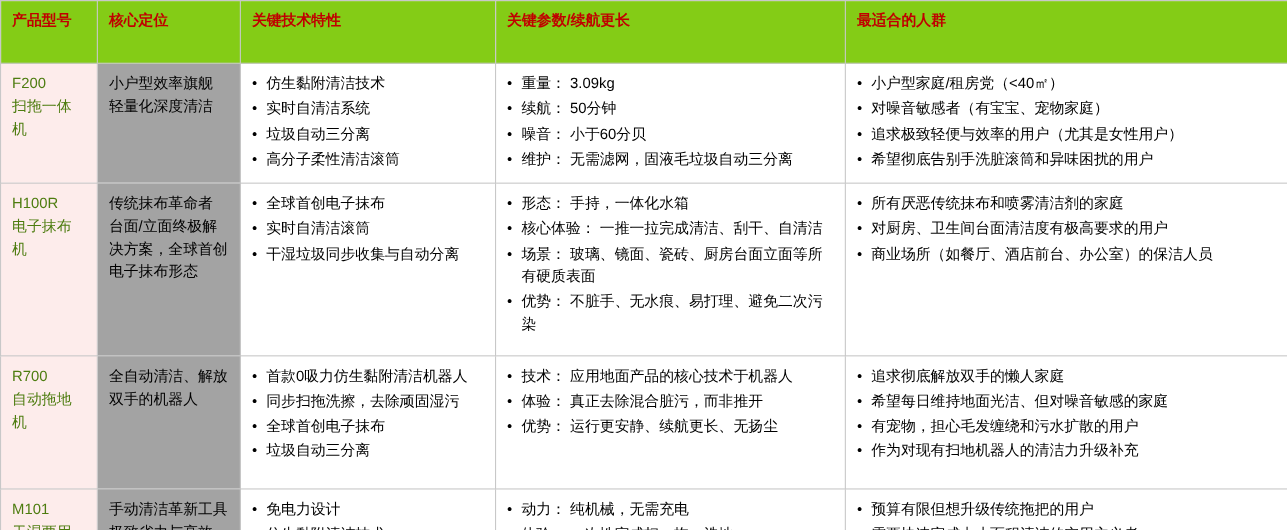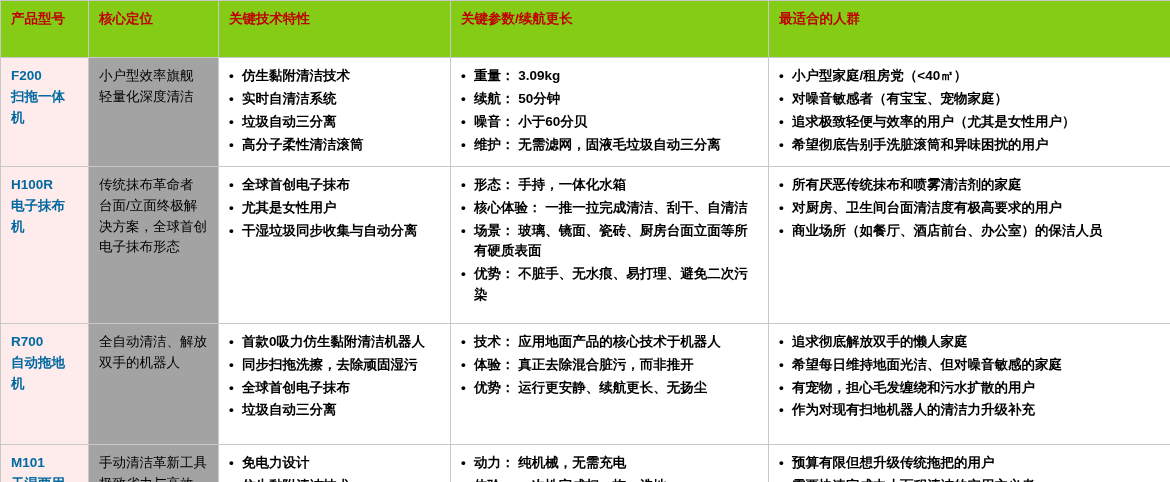--- a/index.html
+++ b/index.html
@@ -38,22 +38,22 @@
     padding-bottom: 6px;
   }
   
   col.c0 { width: 88px; }
   col.c1 { width: 130px; }
   col.c2 { width: 232px; }
   col.c3 { width: 318px; }
   col.c4 { width: 402px; }
 
   td.model-cell {
-    font-weight: bold;
-    color: #0369a1;
+    font-weight: normal;
+    color: #4d7c0f;
     background: #fdeceb;
     font-size: 13.5px;
     line-height: 1.5;
     vertical-align: middle;
   }
   td.position-cell {
     background: #a3a3a3;
     vertical-align: middle;
     line-height: 1.6;
   }
@@ -63,21 +63,20 @@
   ul.dotlist {
     margin: 0;
     padding: 0;
     list-style: none;
   }
   ul.dotlist > li {
     position: relative;
     padding-left: 13px;
     margin: 0 0 2px 0;
     line-height: 1.55;
-    font-weight: bold;
   }
   ul.dotlist > li:before {
     content: "•";
     position: absolute;
     left: 0;
     top: 0;
     color: #000000;
     font-size: 13.5px;
     line-height: 1.55;
   }
@@ -136,21 +135,21 @@
         </ul>
       </td>
     </tr>
 
     <tr class="row-h100r">
       <td class="model-cell">H100R<br>电子抹布机</td>
       <td class="position-cell">传统抹布革命者<br>台面/立面终极解决方案，全球首创电子抹布形态</td>
       <td class="plain-cell">
         <ul class="dotlist">
           <li>全球首创电子抹布</li>
-          <li>尤其是女性用户</li>
+          <li>实时自清洁滚筒</li>
           <li>干湿垃圾同步收集与自动分离</li>
         </ul>
       </td>
       <td class="plain-cell">
         <ul class="dotlist">
           <li>形态： 手持，一体化水箱</li>
           <li>核心体验： 一推一拉完成清洁、刮干、自清洁</li>
           <li>场景： 玻璃、镜面、瓷砖、厨房台面立面等所有硬质表面</li>
           <li>优势： 不脏手、无水痕、易打理、避免二次污染</li>
         </ul>

